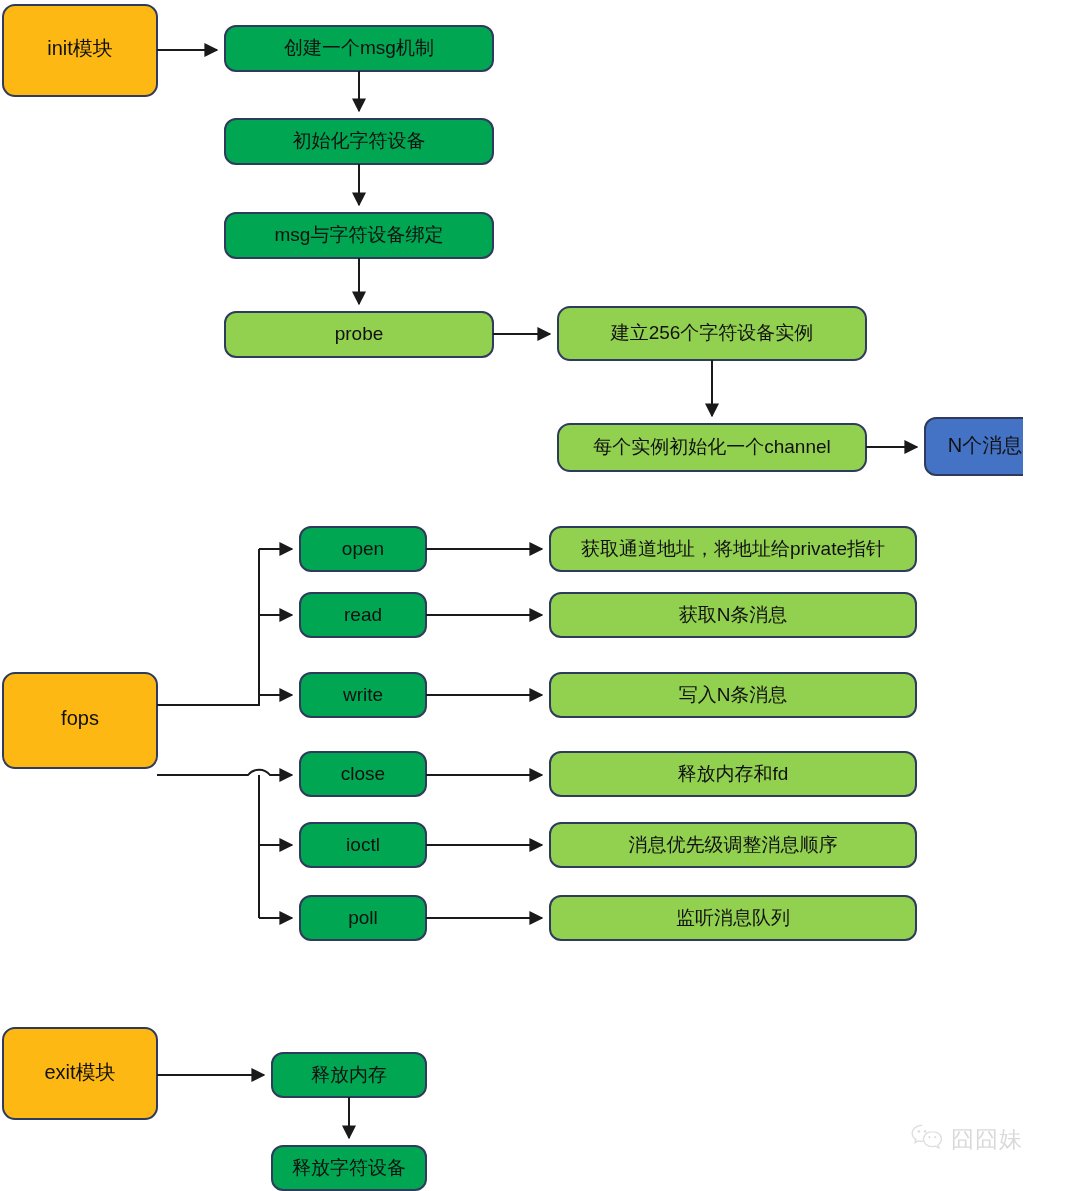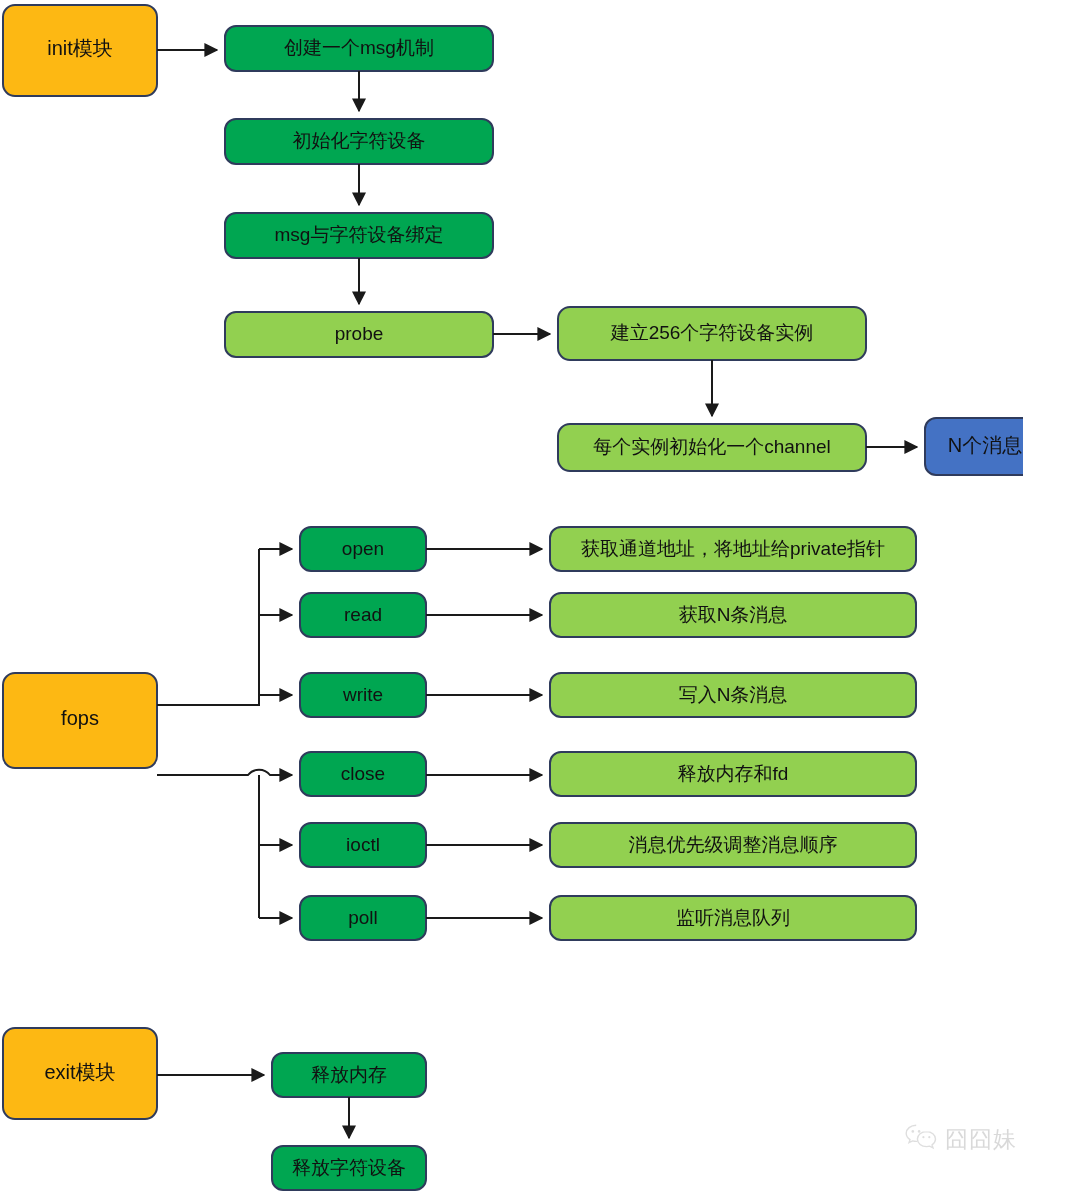--- a/index.html
+++ b/index.html
@@ -39,21 +39,21 @@
   .node-label.big {
     font-size: 20px;
   }
   .edge {
     stroke: #1a1a1a;
     stroke-width: 2;
     fill: none;
   }
   .watermark {
     position: absolute;
-    right: 6px;
+    right: 0;
     bottom: 36px;
     display: flex;
     align-items: center;
     gap: 7px;
     opacity: 0.32;
     user-select: none;
   }
   .watermark-text {
     font-family: "Liberation Sans", "DejaVu Sans", sans-serif;
     font-size: 23px;

